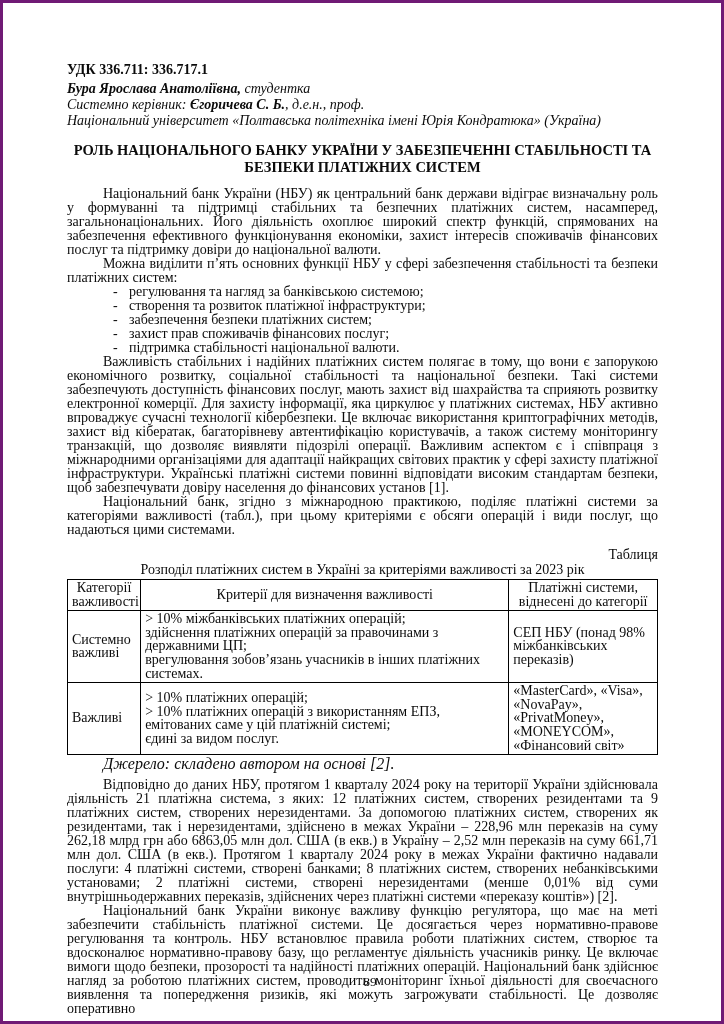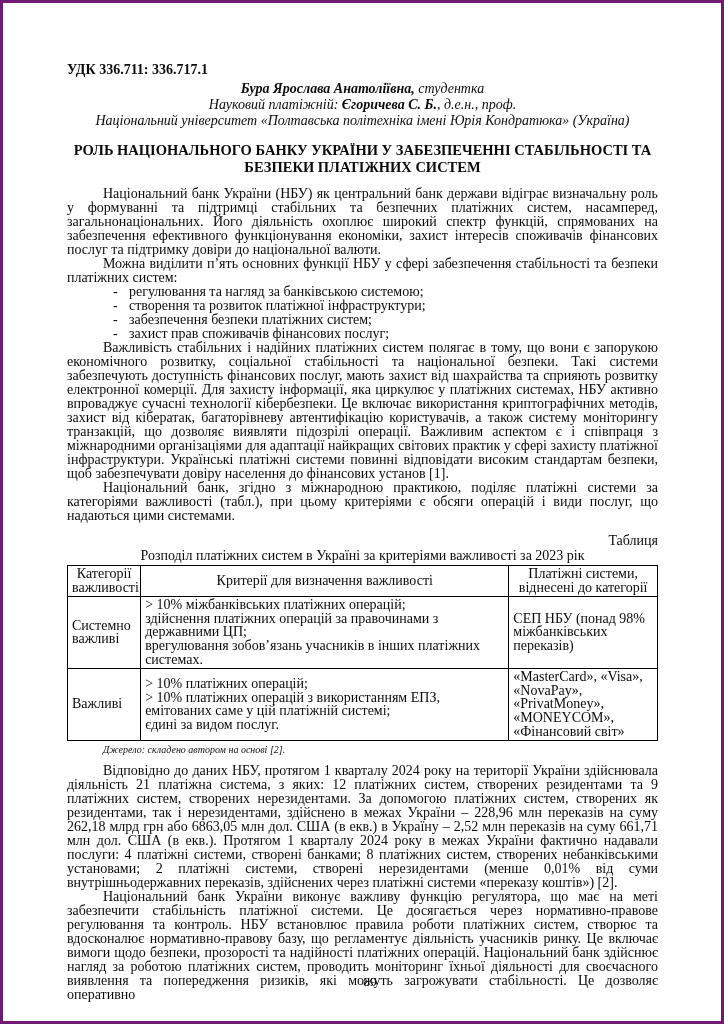--- a/index.html
+++ b/index.html
@@ -12,21 +12,21 @@
     background: #ffffff;
     border: 3px solid #701a75;
     padding: 60px 63px 0 64px;
     font-family: "Liberation Serif", "DejaVu Serif", serif;
     font-size: 14px;
     line-height: 14px;
     color: #0b0b0b;
     overflow: hidden;
   }
   .udk { font-weight: bold; margin-bottom: 4px; }
-  .center { text-align: center; }
+  .center { text-align: left; }
   .i { font-style: italic; }
   .bi { font-style: italic; font-weight: bold; }
   .hdr-line { line-height: 16px; }
   .title {
     font-size: 14.5px;
     font-weight: bold;
     text-align: center;
     line-height: 17px;
     margin: 13px 6px 11px 6px;
   }
@@ -66,53 +66,54 @@
   col.c1 { width: 12.4%; }
   col.c2 { width: 62.4%; }
   col.c3 { width: 25.2%; }
   th.hcell { text-align: center; }
   td.cat { text-align: left; }
   td.crit { text-align: left; }
   td.sys { text-align: left; }
   .source {
     font-style: italic;
     margin: 2px 0 7px 36px;
-    font-size: 10px;
+    font-size: 16px;
   }
   .pageno {
     position: absolute;
     left: 16px; right: 0;
     bottom: 32px;
     text-align: center;
     font-size: 13.5px;
   }
 </style>
 </head>
 <body>
 
 <div class="page">
 
   <div class="udk">УДК 336.711: 336.717.1</div>
 
   <div class="center hdr-line"><span class="bi">Бура Ярослава Анатоліївна,</span><span class="i"> студентка</span></div>
 
-  <div class="center hdr-line"><span class="i">Науковий платіжній: </span><span class="bi">Єгоричева С. Б.</span><span class="i">, д.е.н., проф.</span></div>
+  <div class="center hdr-line"><span class="i">Системно керівник: </span><span class="bi">Єгоричева С. Б.</span><span class="i">, д.е.н., проф.</span></div>
 
   <div class="center hdr-line i">Національний університет «Полтавська політехніка імені Юрія Кондратюка» (Україна)</div>
 
   <div class="title">РОЛЬ НАЦІОНАЛЬНОГО БАНКУ УКРАЇНИ У ЗАБЕЗПЕЧЕННІ СТАБІЛЬНОСТІ ТА БЕЗПЕКИ ПЛАТІЖНИХ СИСТЕМ</div>
 
   <p class="para">Національний банк України (НБУ) як центральний банк держави відіграє визначальну роль у формуванні та підтримці стабільних та безпечних платіжних систем, насамперед, загальнонаціональних. Його діяльність охоплює широкий спектр функцій, спрямованих на забезпечення ефективного функціонування економіки, захист інтересів споживачів фінансових послуг та підтримку довіри до національної валюти.</p>
   <p class="para">Можна виділити п’ять основних функції НБУ у сфері забезпечення стабільності та безпеки платіжних систем:</p>
 
   <div class="bullets">
     <div class="bullet">регулювання та нагляд за банківською системою;</div>
     <div class="bullet">створення та розвиток платіжної інфраструктури;</div>
     <div class="bullet">забезпечення безпеки платіжних систем;</div>
     <div class="bullet">захист прав споживачів фінансових послуг;</div>
+    <div class="bullet">підтримка стабільності національної валюти.</div>
   </div>
 
   <p class="para">Важливість стабільних і надійних платіжних систем полягає в тому, що вони є запорукою економічного розвитку, соціальної стабільності та національної безпеки. Такі системи забезпечують доступність фінансових послуг, мають захист від шахрайства та сприяють розвитку електронної комерції. Для захисту інформації, яка циркулює у платіжних системах, НБУ активно впроваджує сучасні технології кібербезпеки. Це включає використання криптографічних методів, захист від кібератак, багаторівневу автентифікацію користувачів, а також систему моніторингу транзакцій, що дозволяє виявляти підозрілі операції. Важливим аспектом є і співпраця з міжнародними організаціями для адаптації найкращих світових практик у сфері захисту платіжної інфраструктури. Українські платіжні системи повинні відповідати високим стандартам безпеки, щоб забезпечувати довіру населення до фінансових установ [1].</p>
   <p class="para">Національний банк, згідно з міжнародною практикою, поділяє платіжні системи за категоріями важливості (табл.), при цьому критеріями є обсяги операцій і види послуг, що надаються цими системами.</p>
 
   <div class="tbl-label">Таблиця</div>
   <div class="tbl-caption">Розподіл платіжних систем в Україні за критеріями важливості за 2023 рік</div>
 
   <table class="imp">
     <colgroup>

